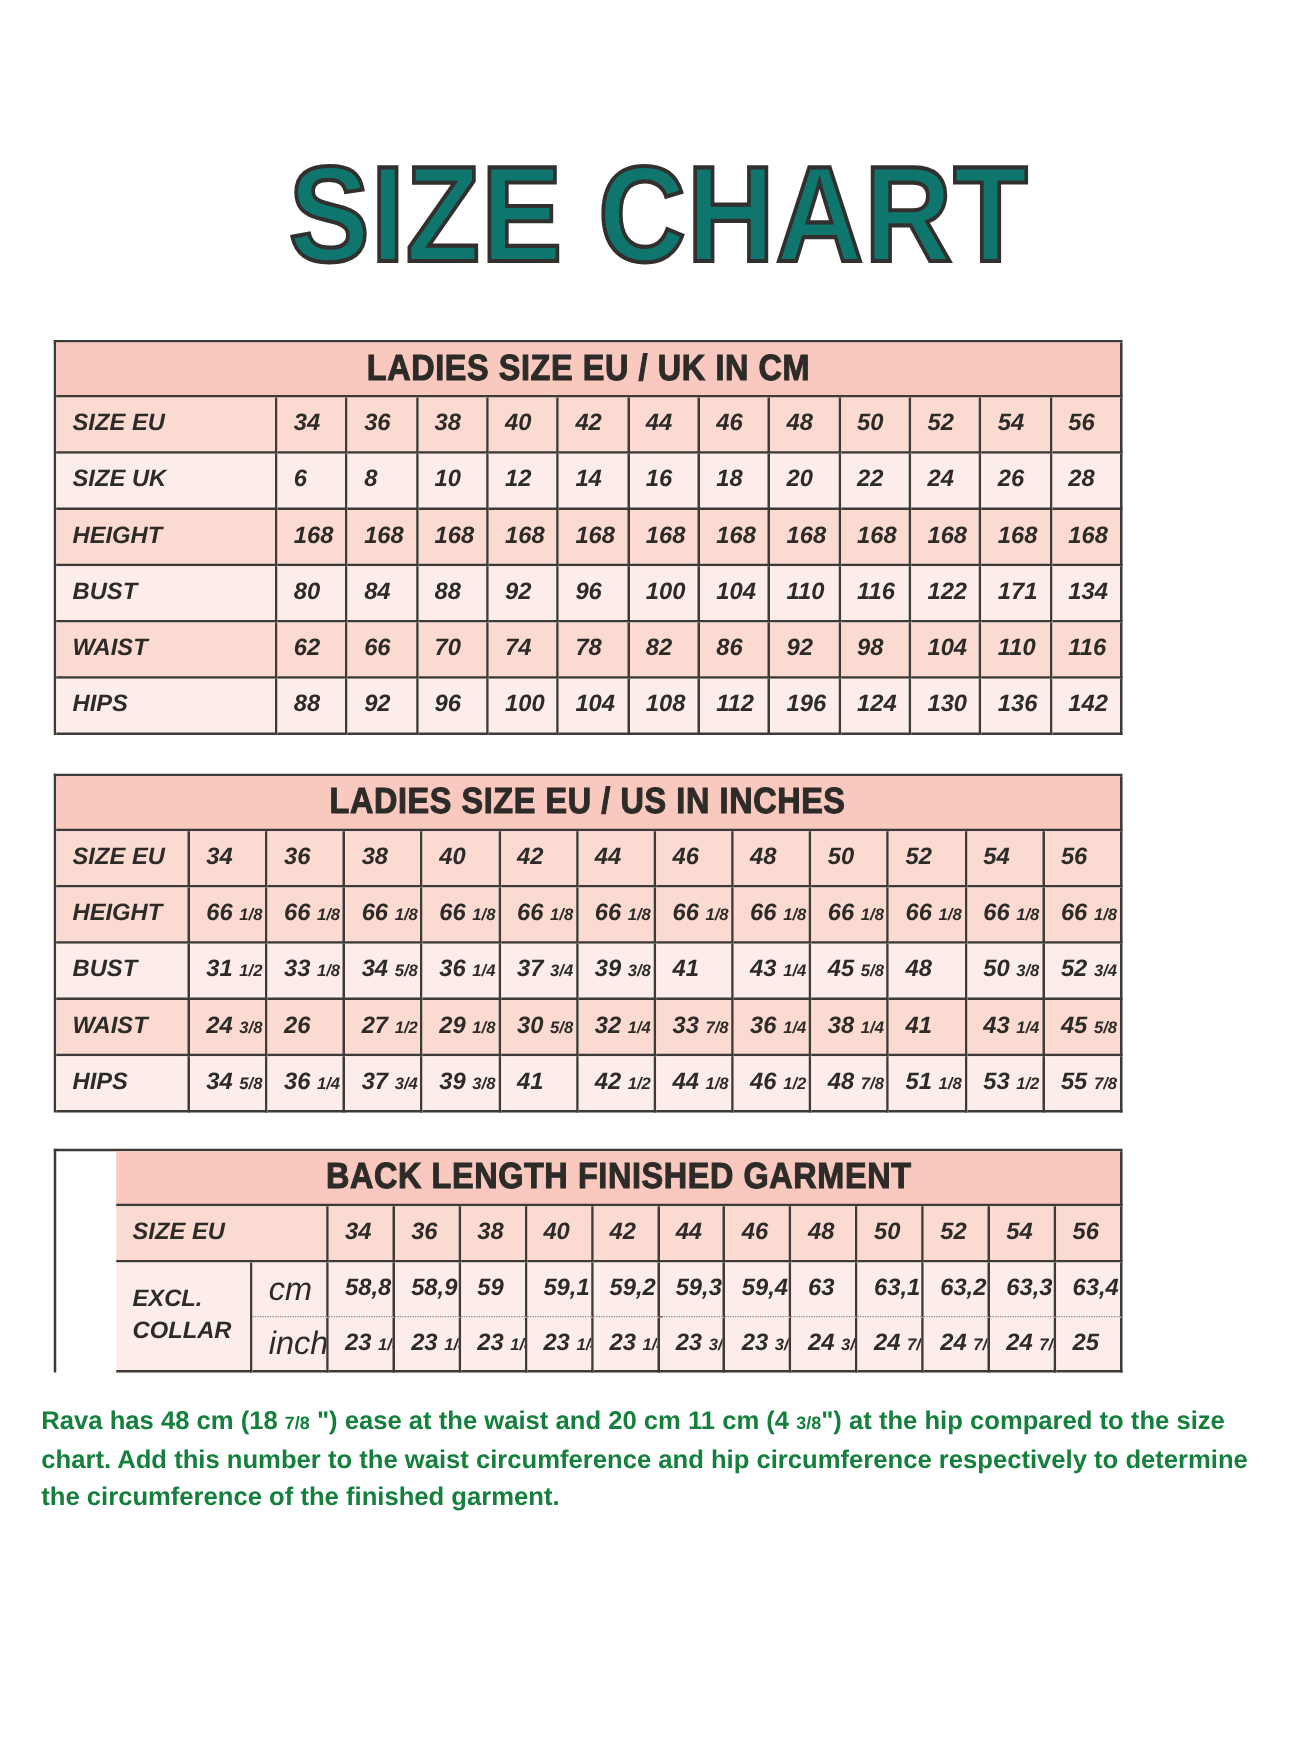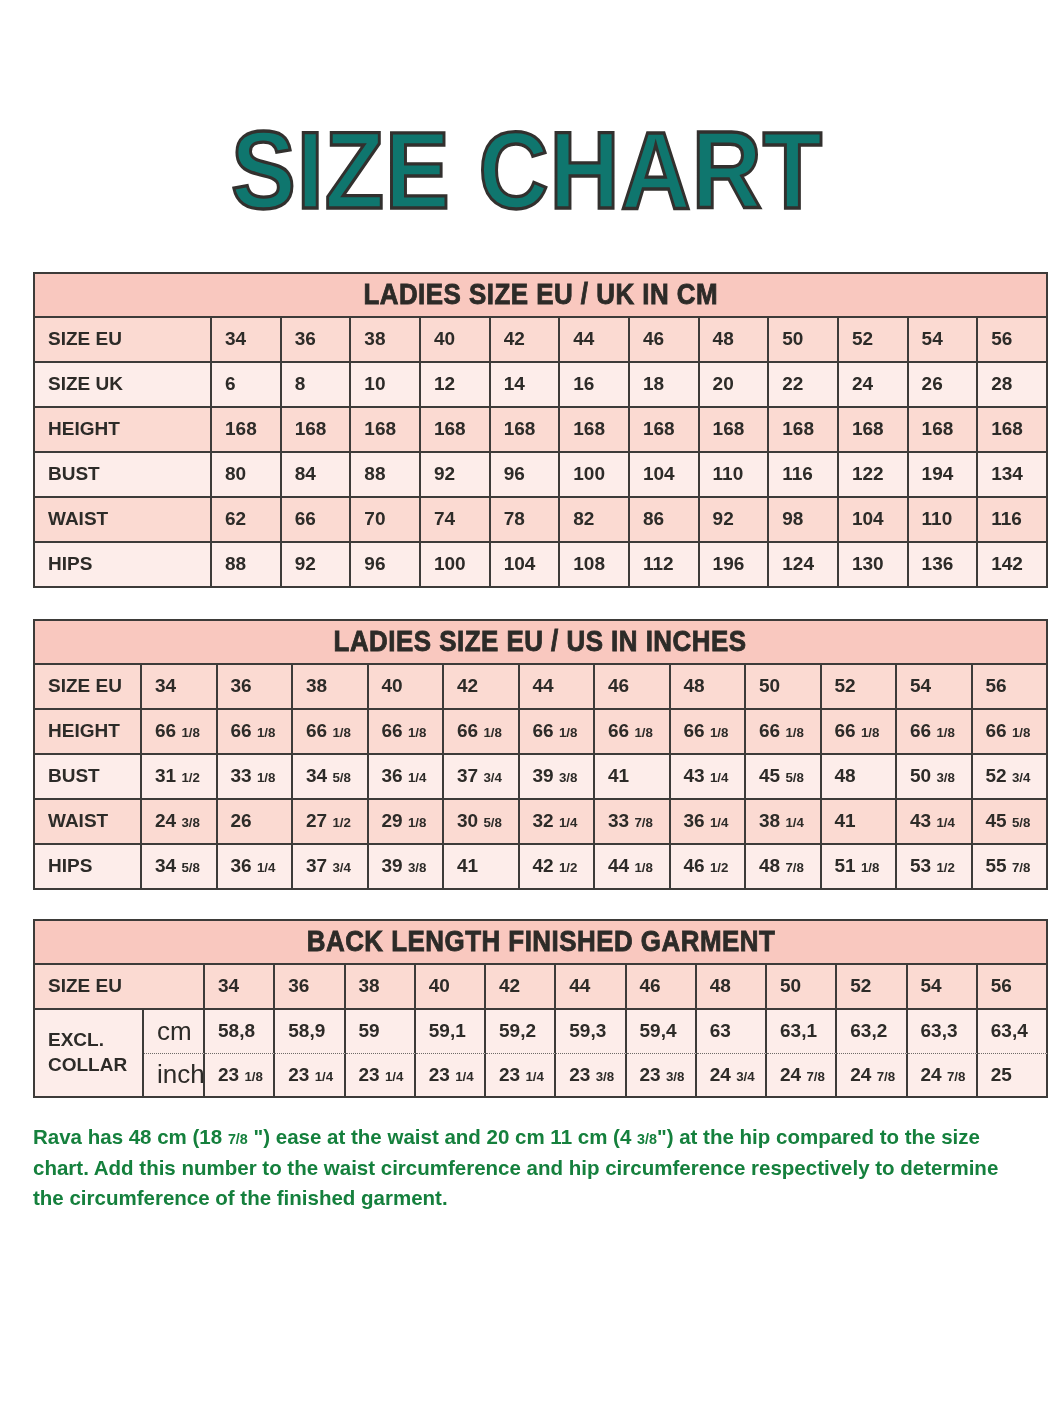--- a/index.html
+++ b/index.html
@@ -19,39 +19,39 @@
   .page-title{
     margin:116px 0 0;text-align:center;font-size:99px;line-height:1.02;
     font-weight:bold;letter-spacing:1px;color:#0f766e;
   }
   .page-title .stretch{
     display:inline-block;transform:scale(0.98,1.1);transform-origin:center top;
     -webkit-text-stroke:3px #32302e;
   }
   .tables{margin:0;}
   table.size-table{
-    width:1015px;margin-left:33px;border-collapse:separate;border-spacing:0;
+    width:855px;margin-left:43px;border-collapse:separate;border-spacing:0;
     table-layout:fixed;border-top:2px solid var(--c-border);border-left:2px solid var(--c-border);
   }
   table.size-table:nth-of-type(1){margin-top:55px;}
   table.size-table:nth-of-type(2){margin-top:31px;}
-  table.size-table:nth-of-type(3){margin-top:29px;}
+  table.size-table:nth-of-type(3){margin-top:29px;padding-left:48px;}
   .size-table th,.size-table td{
     border-right:2px solid var(--c-border);border-bottom:2px solid var(--c-border);
     padding:0 4px 0 13px;text-align:left;vertical-align:middle;
     font-size:19px;font-weight:bold;white-space:nowrap;overflow:hidden;
   }
   .size-table thead th{
     background:var(--c-header);text-align:center;height:44px;font-size:27px;padding:0;
   }
   .size-table thead th .stretch{
     display:inline-block;transform:scale(0.96,1.08);transform-origin:center;
     -webkit-text-stroke:0.8px var(--c-text);letter-spacing:0.5px;
   }
-  .size-table tbody tr{height:45px;}
+  .size-table tbody tr{height:45px;font-style:italic;}
   .size-table tr.shade-a td{background:var(--c-row-a);}
   .size-table tr.shade-b td{background:var(--c-row-b);}
   .size-table td.group-label{background:var(--c-row-b);white-space:normal;line-height:1.3;}
   .size-table td.unit{font-weight:normal;font-size:26px;}
   .size-table tr.dotted td.dotted-edge{border-bottom:1px dotted var(--c-dot);}
   .size-table tr.u-row{height:44px;}
   .fr{font-size:0.70em;letter-spacing:0;}
   .footnote{
     margin:24px 30px 0 33px;font-size:20.5px;font-weight:bold;line-height:1.5;
     color:#15803d;max-width:995px;
@@ -136,21 +136,21 @@
             <td>80</td>
             <td>84</td>
             <td>88</td>
             <td>92</td>
             <td>96</td>
             <td>100</td>
             <td>104</td>
             <td>110</td>
             <td>116</td>
             <td>122</td>
-            <td>194</td>
+            <td>171</td>
             <td>134</td>
           </tr>
           <tr class="shade-a">
             <td class="label">WAIST</td>
             <td>62</td>
             <td>66</td>
             <td>70</td>
             <td>74</td>
             <td>78</td>
             <td>82</td>

